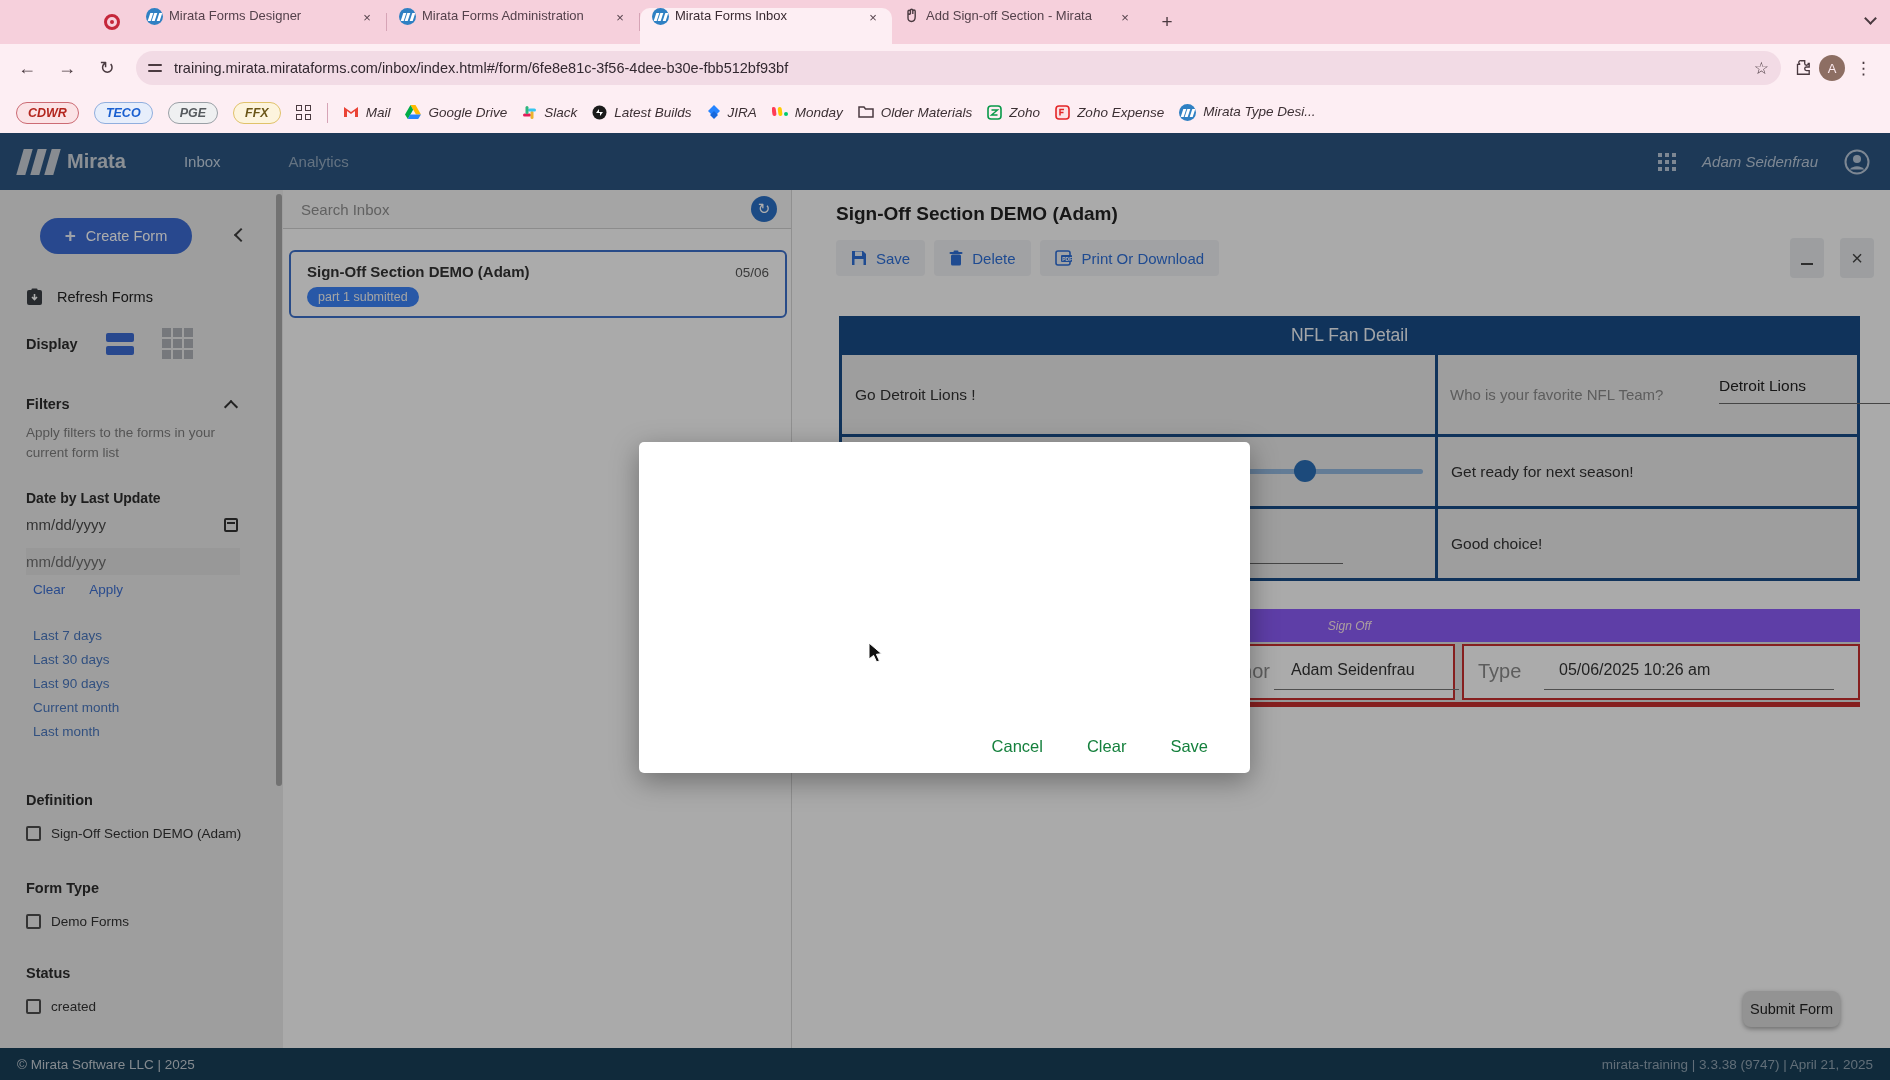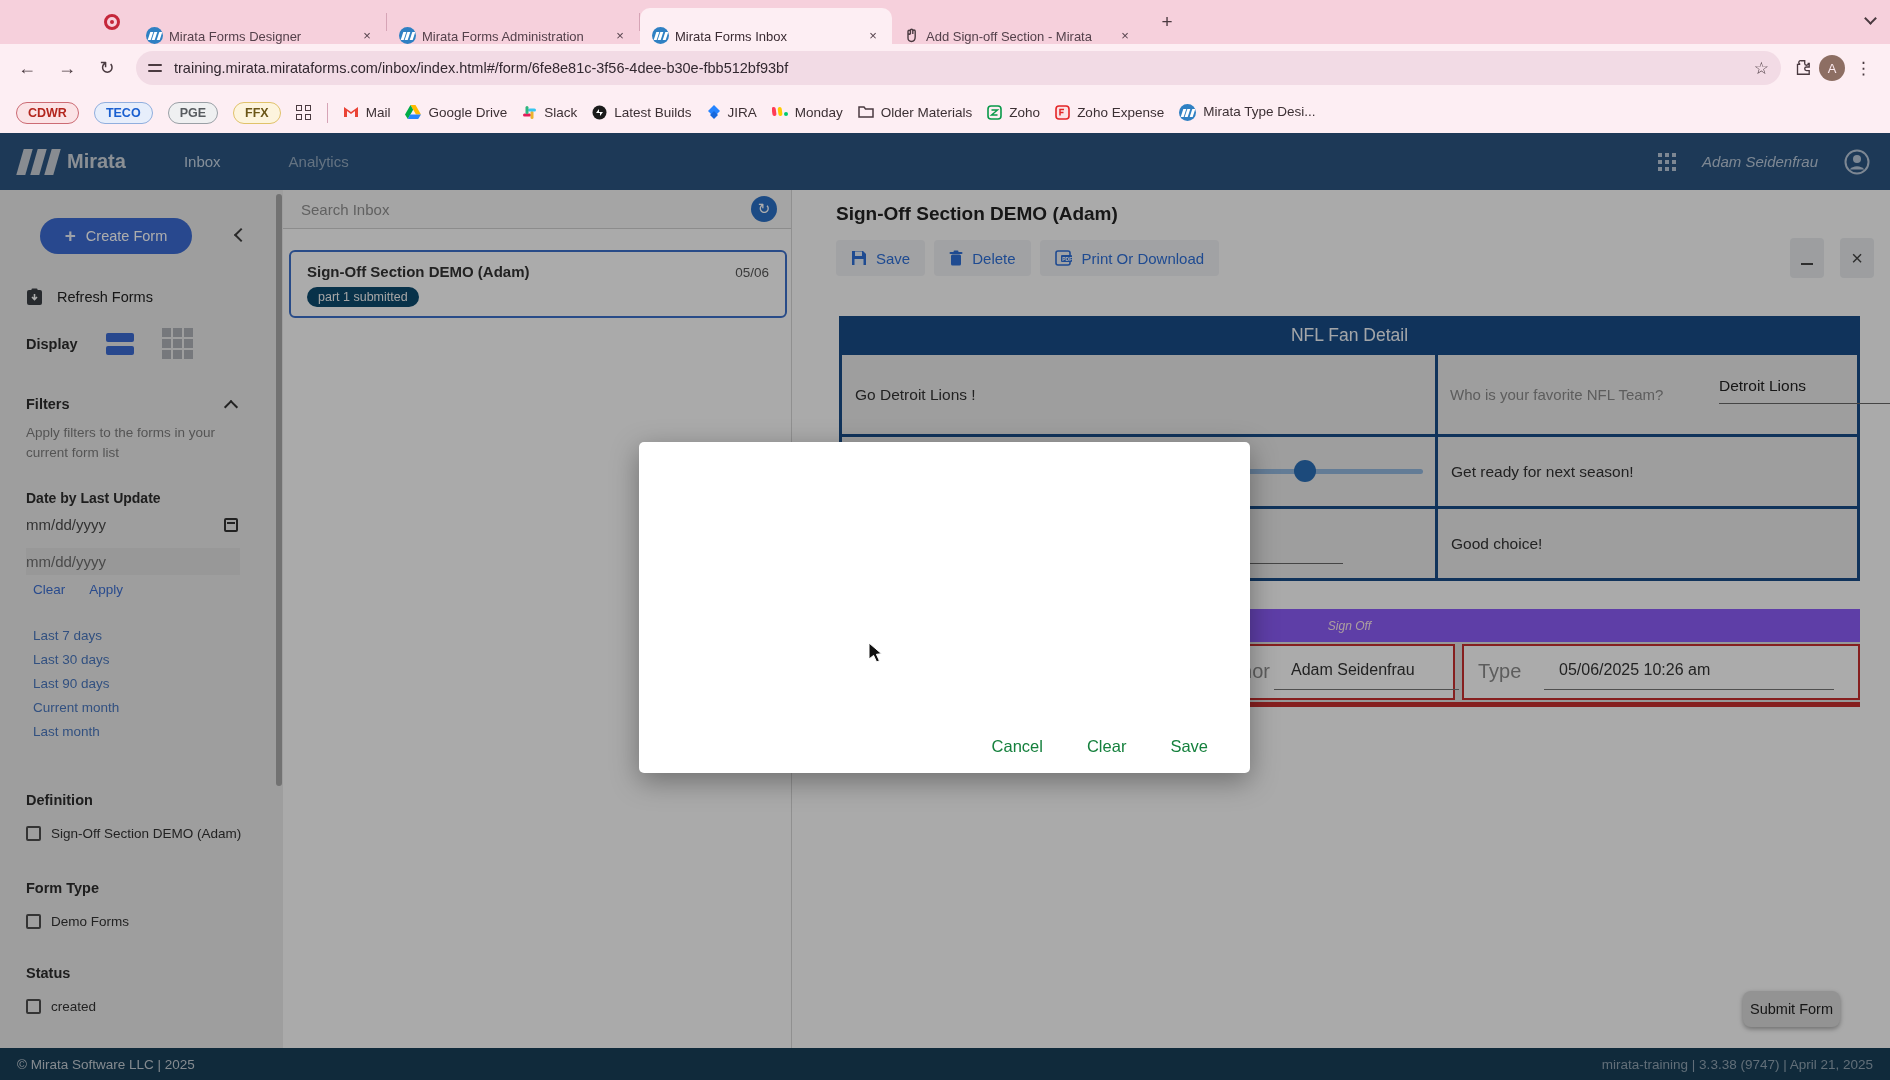--- a/index.html
+++ b/index.html
@@ -4,21 +4,21 @@
 <style>
   * { margin:0; padding:0; box-sizing:border-box; }
   html,body { width:1890px; height:1080px; overflow:hidden; }
   body { font-family:"Liberation Sans", sans-serif; background:#fff; position:relative; }
 
   
   .chrome { position:absolute; left:0; top:0; width:1890px; height:133px; background:#f6d0dc; }
   .tabstrip { height:44px; display:flex; align-items:flex-end; padding-left:96px; position:relative; }
   .record-badge { width:16px; height:16px; border:3px solid #c5273b; border-radius:50%; position:relative; align-self:center; margin:0 14px 0 8px; }
   .record-badge::after { content:""; position:absolute; left:3px; top:3px; width:4px; height:4px; background:#c5273b; border-radius:50%; }
-  .tab { width:252px; height:36px; display:flex; align-items:flex-end; padding:0 10px 0 12px; color:#54414b; font-size:13px; position:relative; }
+  .tab { width:252px; height:36px; display:flex; align-items:flex-start; padding:0 10px 0 12px; color:#54414b; font-size:13px; position:relative; }
   .tab .tab-label { flex:1; white-space:nowrap; overflow:hidden; margin:0 6px; }
   .tab .tab-close { width:18px; height:18px; border-radius:50%; display:flex; align-items:center; justify-content:center; font-size:13px; color:#54414b; }
   .tab.active { background:#fdeef3; border-radius:10px 10px 0 0; color:#3a2b32; }
   .tab-sep { width:1px; height:18px; background:#d6a4b6; align-self:center; }
   .favicon { width:17px; height:17px; border-radius:50%; background:#2f80c3; position:relative; flex:none; display:flex; align-items:center; justify-content:center; }
   .favicon i { display:block; width:2.5px; height:8px; background:#fff; transform:skewX(-18deg); margin:0 1px; }
   .hand-ico { width:16px; height:16px; flex:none; }
   .newtab-btn { width:30px; height:30px; align-self:center; margin-left:8px; border-radius:50%; display:flex; align-items:center; justify-content:center; font-size:19px; color:#4a3a40; }
   .strip-chevron { position:absolute; right:14px; top:14px; width:10px; height:10px; }
   .strip-chevron::after { content:""; position:absolute; left:0; top:0; width:7px; height:7px; border-right:2px solid #4a3a40; border-bottom:2px solid #4a3a40; transform:rotate(45deg); }
@@ -28,21 +28,21 @@
   .omnibox { flex:1; height:34px; background:#f2dbe5; border-radius:17px; display:flex; align-items:center; padding:0 12px; margin:0 6px; }
   .tune-ico { width:16px; height:14px; position:relative; margin-right:10px; flex:none; }
   .tune-ico::before, .tune-ico::after { content:""; position:absolute; left:0; right:2px; height:2px; background:#4a3a40; border-radius:2px; }
   .tune-ico::before { top:3px; } .tune-ico::after { top:9px; }
   .url-text { flex:1; font-size:14.5px; color:#322830; white-space:nowrap; overflow:hidden; }
   .star-ico { font-size:17px; color:#4a3a40; margin-left:8px; }
   .puzzle-ico { width:20px; height:20px; }
   .chrome-avatar { width:26px; height:26px; border-radius:50%; background:#8d6e63; color:#fce9ef; font-size:13px; display:flex; align-items:center; justify-content:center; }
   .dots-ico { font-size:17px; color:#4a3a40; padding:0 4px; letter-spacing:0; }
 
-  .bookmarks { height:41px; display:flex; align-items:center; gap:15px; padding-left:16px; background:#fdeef3; font-size:13.5px; color:#3c3034; }
+  .bookmarks { height:41px; display:flex; align-items:center; gap:15px; padding-left:16px; background:#fdeef3; font-size:13.5px; color:#3c3034;font-style:italic; }
   .bm-pill { border-radius:11px; padding:3px 11px; font-size:12.5px; font-weight:bold; border:1.5px solid; }
   .bm-pill.red { color:#b3261e; border-color:#cc6b74; background:#fbe3e6; }
   .bm-pill.blue { color:#1a5fd0; border-color:#90aede; background:#e7eefb; }
   .bm-pill.gray { color:#575b5f; border-color:#9aa0a6; background:#eff0f1; }
   .bm-pill.yellow { color:#6b5618; border-color:#e0c26a; background:#fdf4dd; }
   .bm-grid { width:16px; height:16px; display:grid; grid-template-columns:6px 6px; grid-template-rows:6px 6px; gap:3px; }
   .bm-grid i { border:1.8px solid #4a3a40; }
   .bm-sep { width:1px; height:20px; background:#d6a4b6; }
   .bm-item { display:flex; gap:7px; }
   .bm-item .lbl { white-space:nowrap; }
@@ -101,21 +101,21 @@
   
   .listpanel { position:absolute; left:283px; top:57px; width:509px; height:858px; background:#fbfbfb; border-right:1px solid #d5d5d5; }
   .search-row { height:39px; background:#f3f3f3; border-bottom:1px solid #cfcfcf; display:flex; align-items:center; padding:0 14px 0 18px; }
   .search-input { flex:1; border:none; outline:none; background:transparent; font-size:15px; color:#555; font-family:"Liberation Sans",sans-serif; }
   .search-input::placeholder { color:#8f8f8f; }
   .refresh-circle { width:26px; height:26px; border-radius:50%; background:#2a6fc4; color:#fff; font-size:15px; display:flex; align-items:center; justify-content:center; }
   .form-card { position:absolute; left:6px; top:60px; width:498px; height:68px; background:#fdfdfd; border:2px solid #3b6fc9; border-radius:6px; padding:11px 16px; }
   .form-card .card-top { display:flex; justify-content:space-between; align-items:baseline; }
   .form-card .card-title { font-size:15px; font-weight:bold; color:#333; }
   .form-card .card-date { font-size:13.5px; color:#555; }
-  .badge { display:inline-block; margin-top:7px; background:#0c4a6e; color:#f2f2f2; font-size:12.5px; padding:3px 11px; border-radius:11px; }
+  .badge { display:inline-block; margin-top:7px; background:#3b82f6; color:#f2f2f2; font-size:12.5px; padding:3px 11px; border-radius:11px; }
 
   
   .main { position:absolute; left:792px; top:57px; width:1098px; height:858px; background:#fbfbfb; }
   .doc-title { position:absolute; left:44px; top:13px; font-size:19px; font-weight:bold; color:#222; }
   .doc-toolbar { position:absolute; left:44px; top:50px; display:flex; gap:9px; }
   .tb-btn { height:36px; background:#edeff2; border-radius:4px; display:flex; align-items:center; gap:9px; padding:0 15px; color:#2f6fd6; font-size:15px; }
   .win-btn { position:absolute; top:48px; width:34px; height:40px; background:#e7e9ec; border-radius:4px; display:flex; align-items:center; justify-content:center; color:#444; font-size:16px; }
   .win-min { right:66px; } .win-close { right:16px; }
   .min-bar { width:12px; height:2.5px; background:#444; margin-top:12px; }
 

